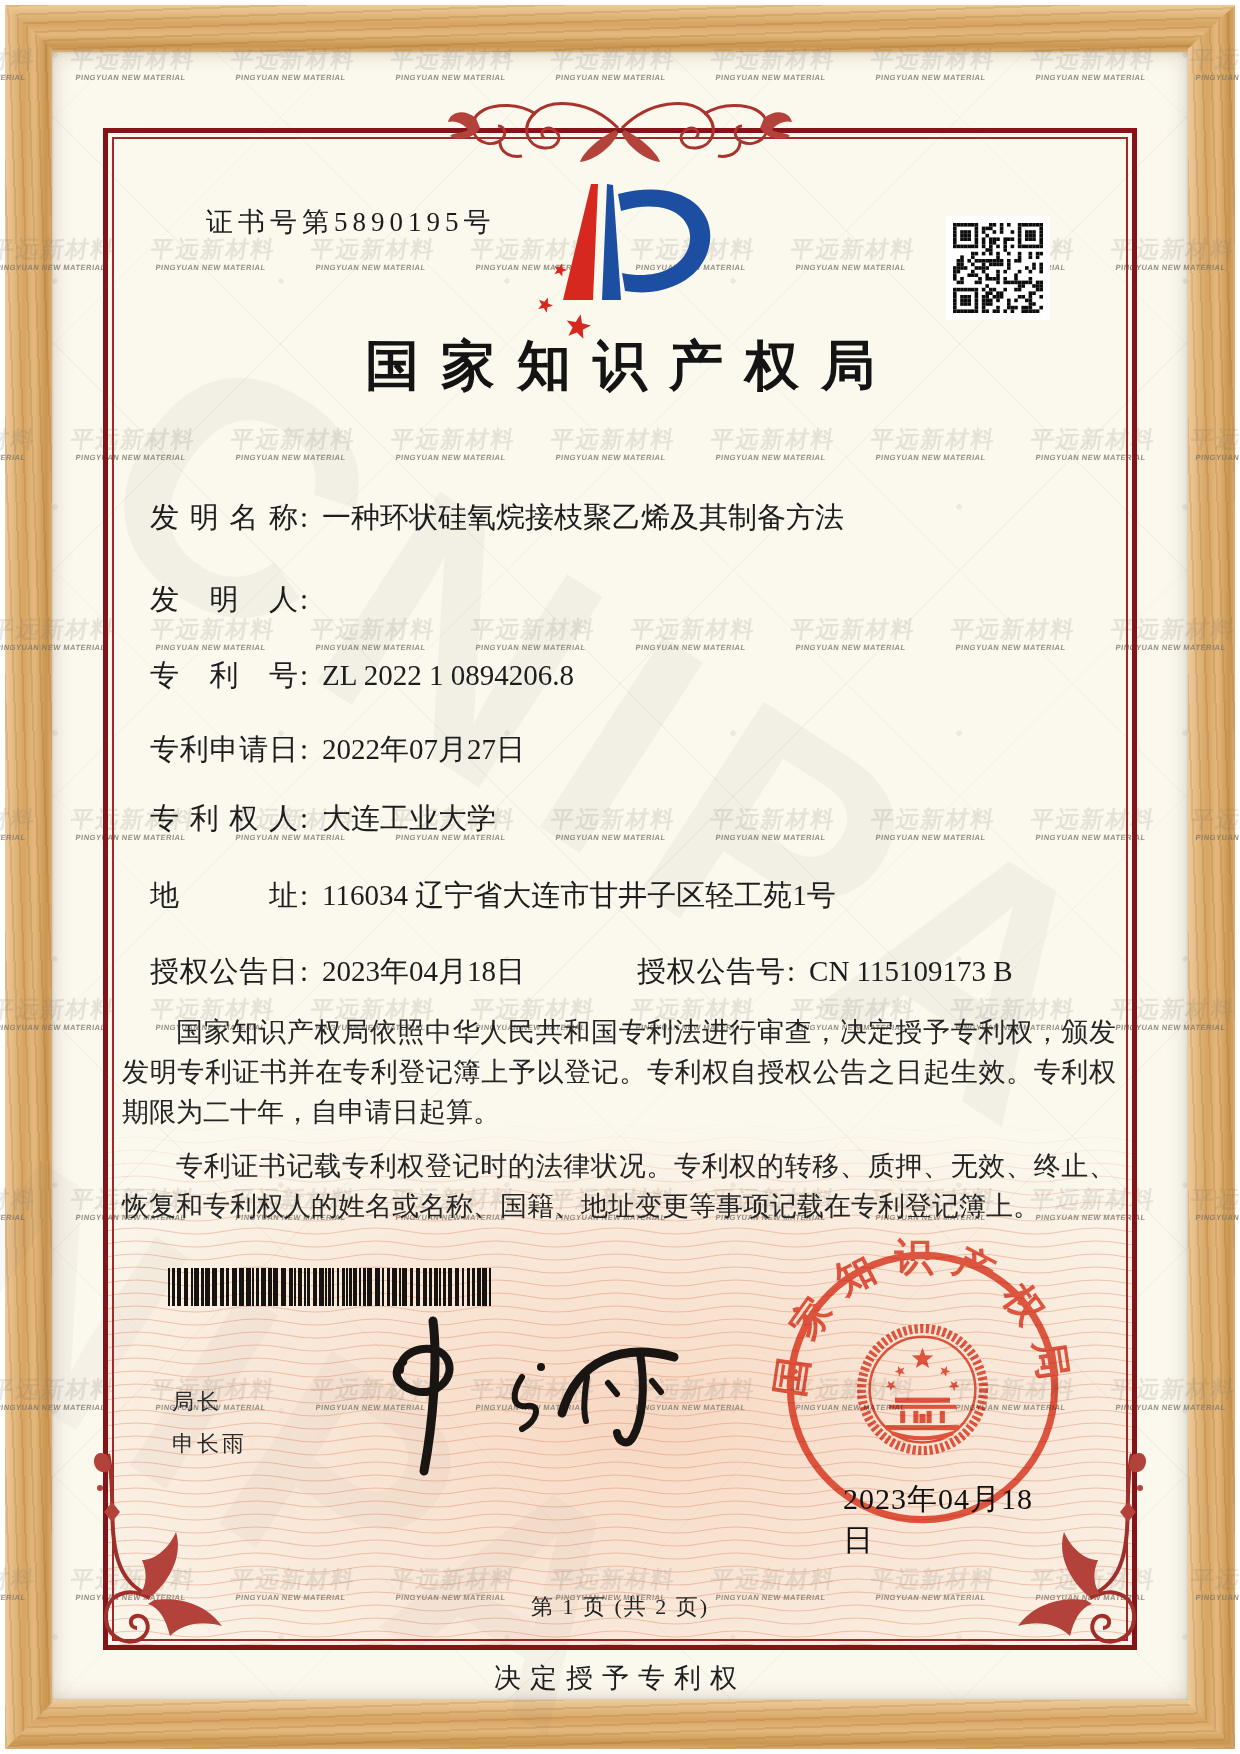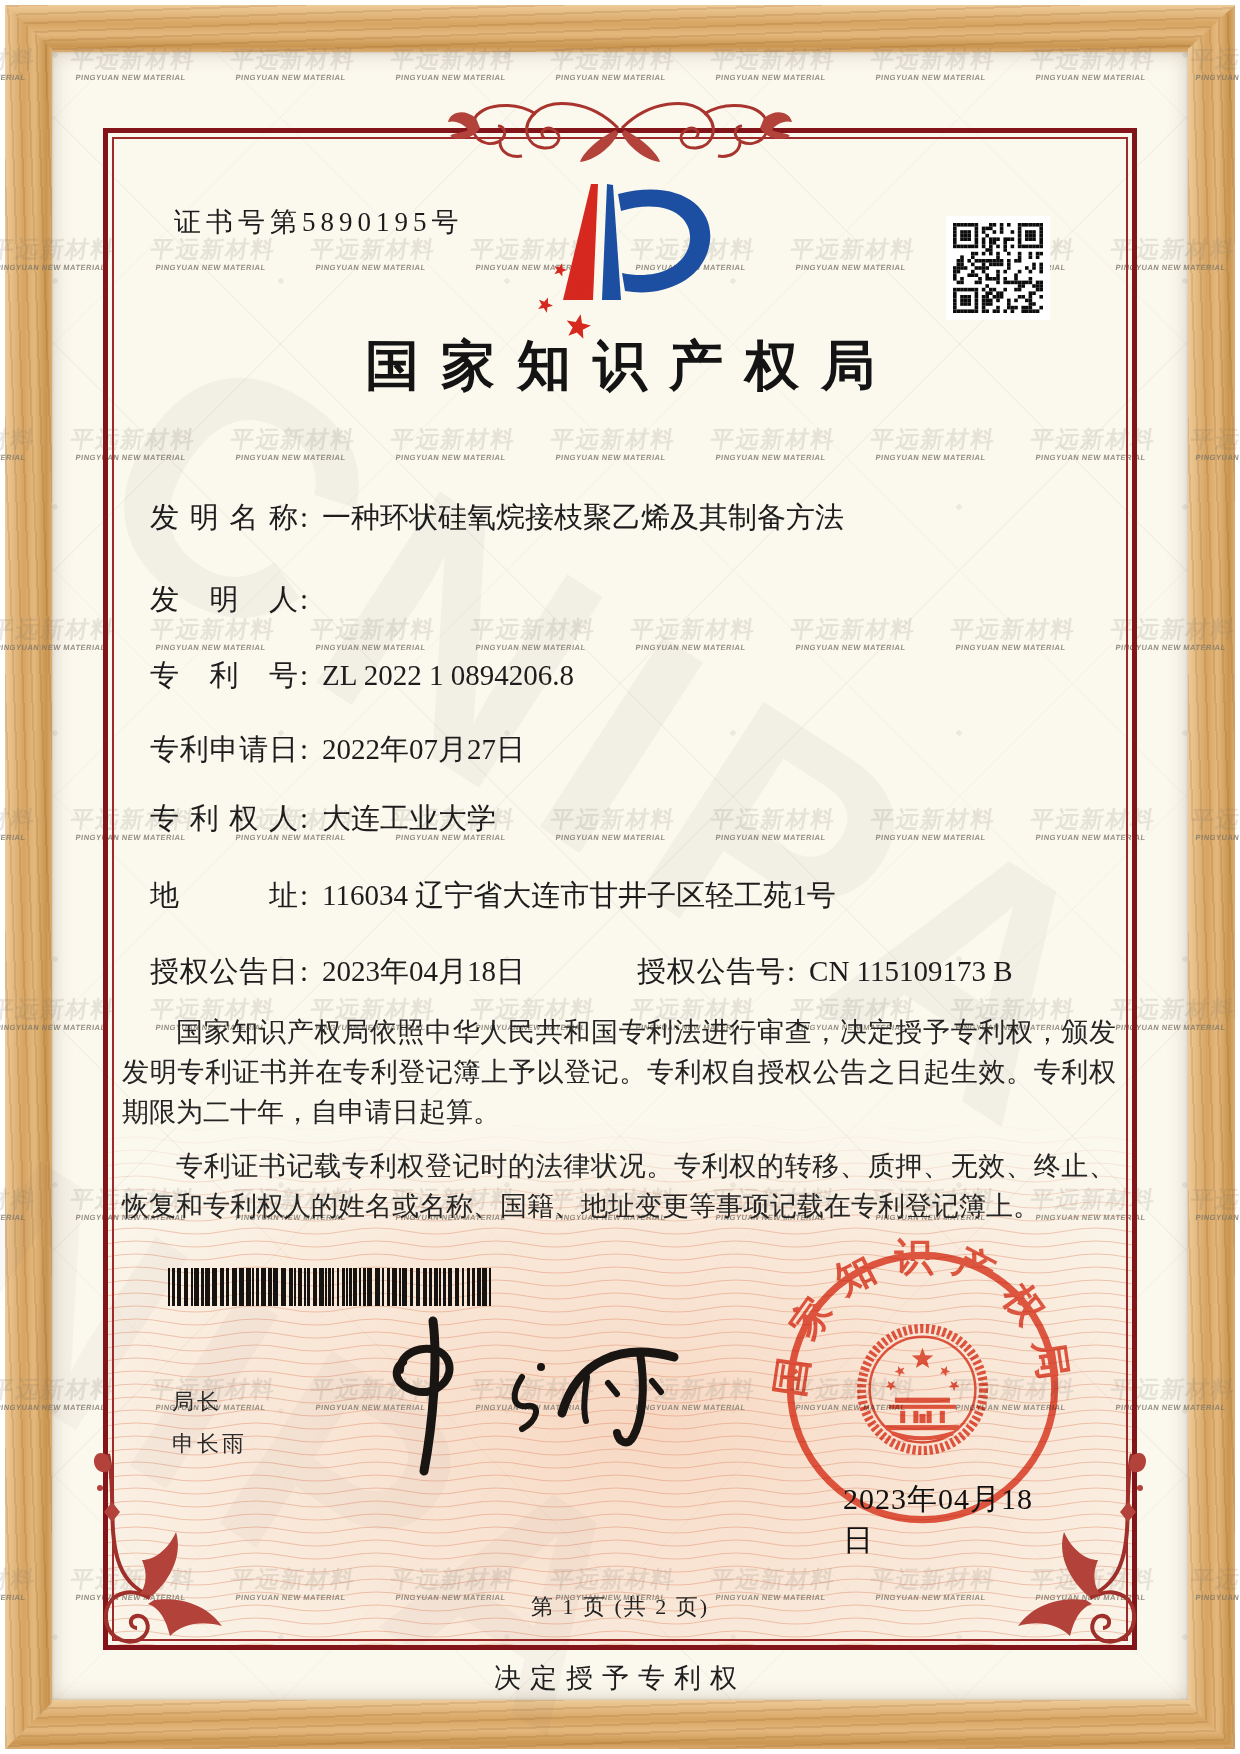--- a/index.html
+++ b/index.html
@@ -33,21 +33,21 @@
   .ghost{position:absolute;z-index:2;font-family:"Liberation Sans","DejaVu Sans",sans-serif;font-weight:700;
          color:rgba(105,100,90,.06);transform-origin:0 0;pointer-events:none;white-space:nowrap;}
   #ghost1{left:240px;top:270px;font-size:330px;letter-spacing:28px;transform:rotate(33deg);}
   #ghost2{left:-140px;top:960px;font-size:300px;letter-spacing:24px;transform:rotate(33deg);color:rgba(105,100,90,.045);}
   
   .border-outer{position:absolute;left:103px;top:128px;width:1034px;height:1522px;border:5px solid #83151a;z-index:3;box-sizing:border-box;}
   .border-inner{position:absolute;left:112px;top:137px;width:1016px;height:1504px;border:2px solid #9e2a2c;z-index:3;box-sizing:border-box;}
   .orn{position:absolute;z-index:3;}
   
   .ct{position:absolute;z-index:5;}
-  .cert-no{left:174px;top:204px;font-size:27px;letter-spacing:5px;color:#1c1c1c;}
+  .cert-no{left:206px;top:204px;font-size:27px;letter-spacing:5px;color:#1c1c1c;}
   .title{left:0;right:0;top:330px;text-align:center;font-size:54px;font-weight:bold;letter-spacing:22px;padding-left:22px;color:#141414;}
   .qrbox{left:946px;top:216px;width:104px;height:104px;background:#fff;display:flex;align-items:center;justify-content:center;}
   .field-row{position:absolute;z-index:5;height:40px;display:flex;align-items:baseline;font-size:29px;color:#1d1d1d;}
   .flabel{display:inline-flex;justify-content:space-between;width:148px;}
   .fcolon{margin-left:2px;}
   .fvalue{margin-left:14px;white-space:nowrap;}
   .paras{left:122px;top:1012px;width:994px;font-size:27px;line-height:40px;color:#242424;text-align:justify;}
   .paras p{margin:0 0 14px 0;text-indent:2em;}
   .signer{left:172px;font-family:"Liberation Sans","DejaVu Sans",sans-serif;font-size:22px;color:#2b2b2b;letter-spacing:3px;}
   .seal-date{left:843px;top:1479px;width:220px;font-size:30px;color:#101010;letter-spacing:1px;z-index:6;}

